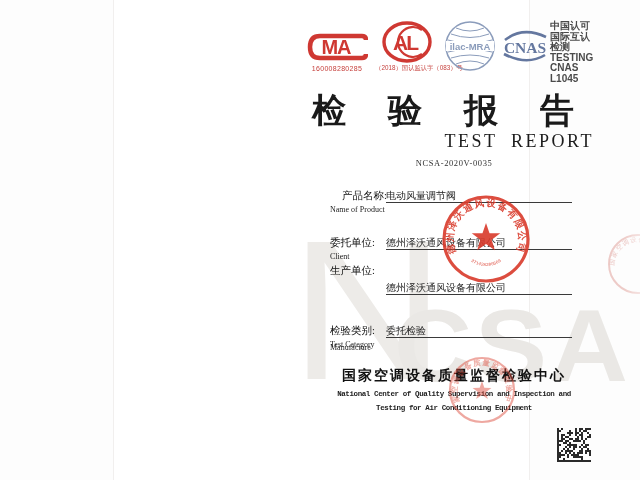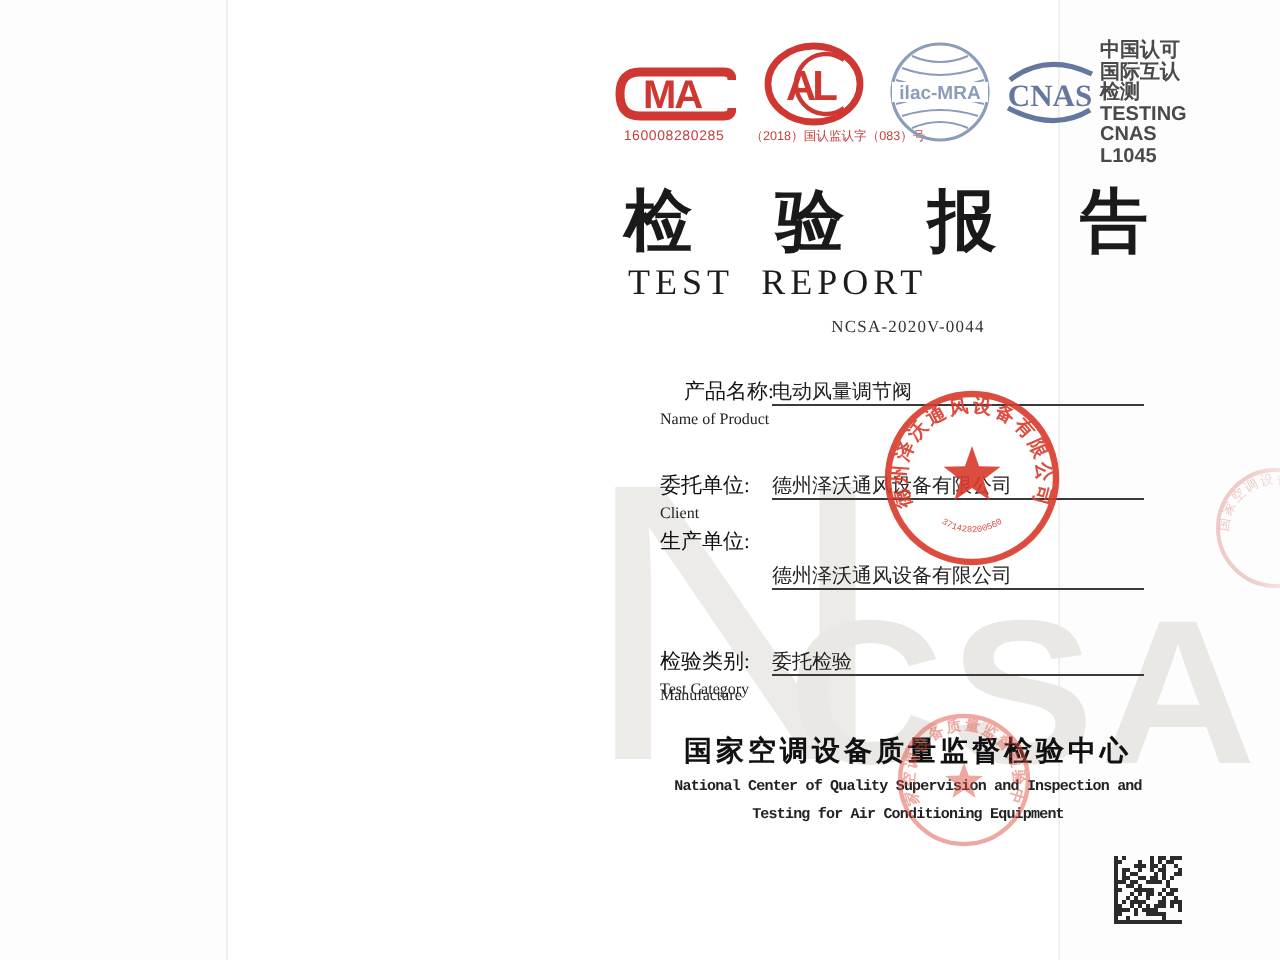--- a/index.html
+++ b/index.html
@@ -19,21 +19,21 @@
   .cert-num{position:absolute;left:182px;top:65px;width:82px;text-align:center;
             font-size:7px;color:#c6403c;letter-spacing:.3px;z-index:2;}
   .cal-cap{position:absolute;left:250px;top:64px;width:110px;text-align:center;
            font-size:6.3px;color:#c6403c;z-index:2;white-space:nowrap;}
   .accred{position:absolute;left:436px;top:21px;z-index:2;font-size:10px;font-weight:bold;
           color:#4a4a4a;line-height:10.5px;}
 
   
   .title-zh{position:absolute;left:198px;top:88px;font-size:34px;font-weight:bold;color:#1a1a1a;
             letter-spacing:42px;white-space:nowrap;z-index:2;font-family:"DejaVu Sans",sans-serif;}
-  .title-en{position:absolute;left:200px;top:131px;width:280px;text-align:left;font-size:18px;
+  .title-en{position:absolute;left:200px;top:131px;width:280px;text-align:right;font-size:18px;
             letter-spacing:2.5px;word-spacing:7px;color:#1c1c1c;z-index:2;
             font-family:"Liberation Serif",serif;}
   .report-no{position:absolute;left:200px;top:158px;width:280px;text-align:center;font-size:8.5px;
              letter-spacing:.6px;color:#333;z-index:2;font-family:"Liberation Serif",serif;}
 
   
   .f-label{position:absolute;left:216px;font-size:10.5px;color:#111;z-index:2;
            font-family:"Liberation Serif",serif;white-space:nowrap;}
   .f-en{position:absolute;left:216px;font-size:8px;color:#222;z-index:2;
         font-family:"Liberation Serif",serif;white-space:nowrap;}
@@ -98,21 +98,21 @@
   <div class="accred">
     <div>中国认可</div>
     <div>国际互认</div>
     <div>检测</div>
     <div>TESTING</div>
     <div>CNAS L1045</div>
   </div>
 
   <div class="title-zh">检验报告</div>
   <div class="title-en">TEST REPORT</div>
-  <div class="report-no">NCSA-2020V-0044</div>
+  <div class="report-no">NCSA-2020V-0035</div>
 
   <div>
     <div class="f-label" style="top:189px;margin-left:12px;">产品名称:</div>
     <div class="f-en" style="top:205px;">Name of Product</div>
     <div class="f-value" style="top:189px;">电动风量调节阀</div>
     <div class="f-line" style="top:202px;"></div>
   </div>
   <div>
     <div class="f-label" style="top:236px;text-align:center;">委托单位:</div>
     <div class="f-en" style="top:252px;">Client</div>

